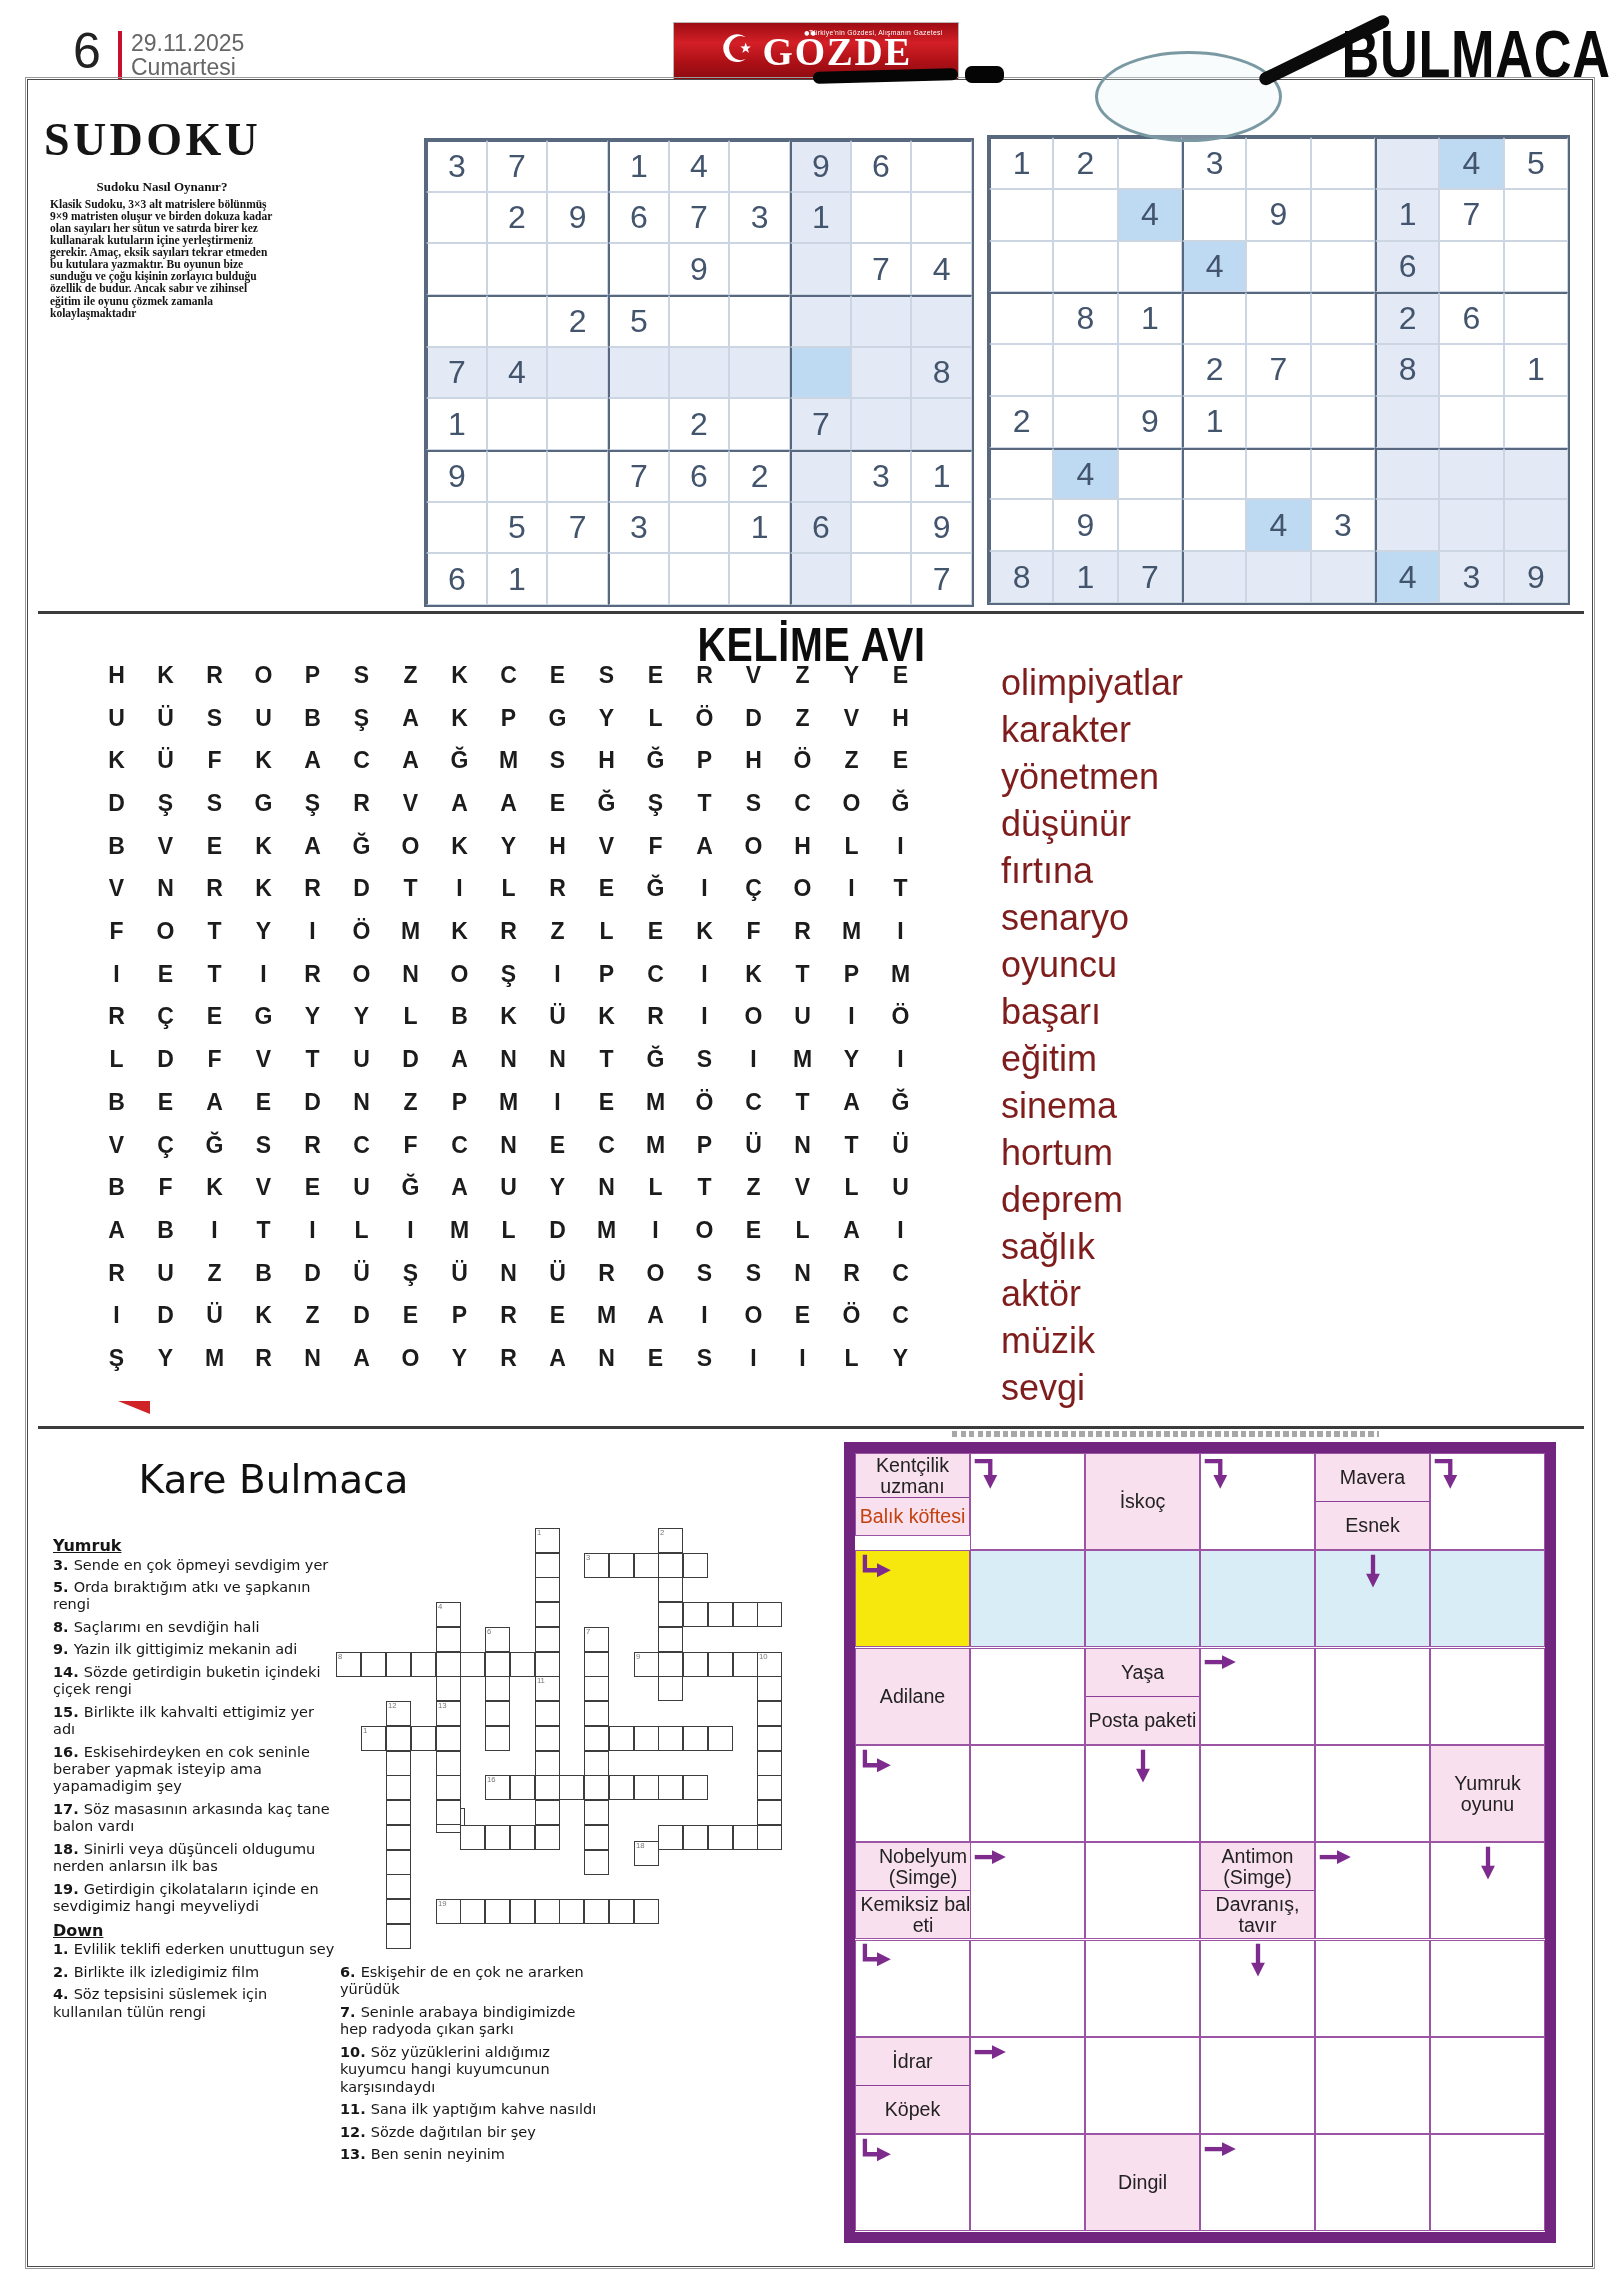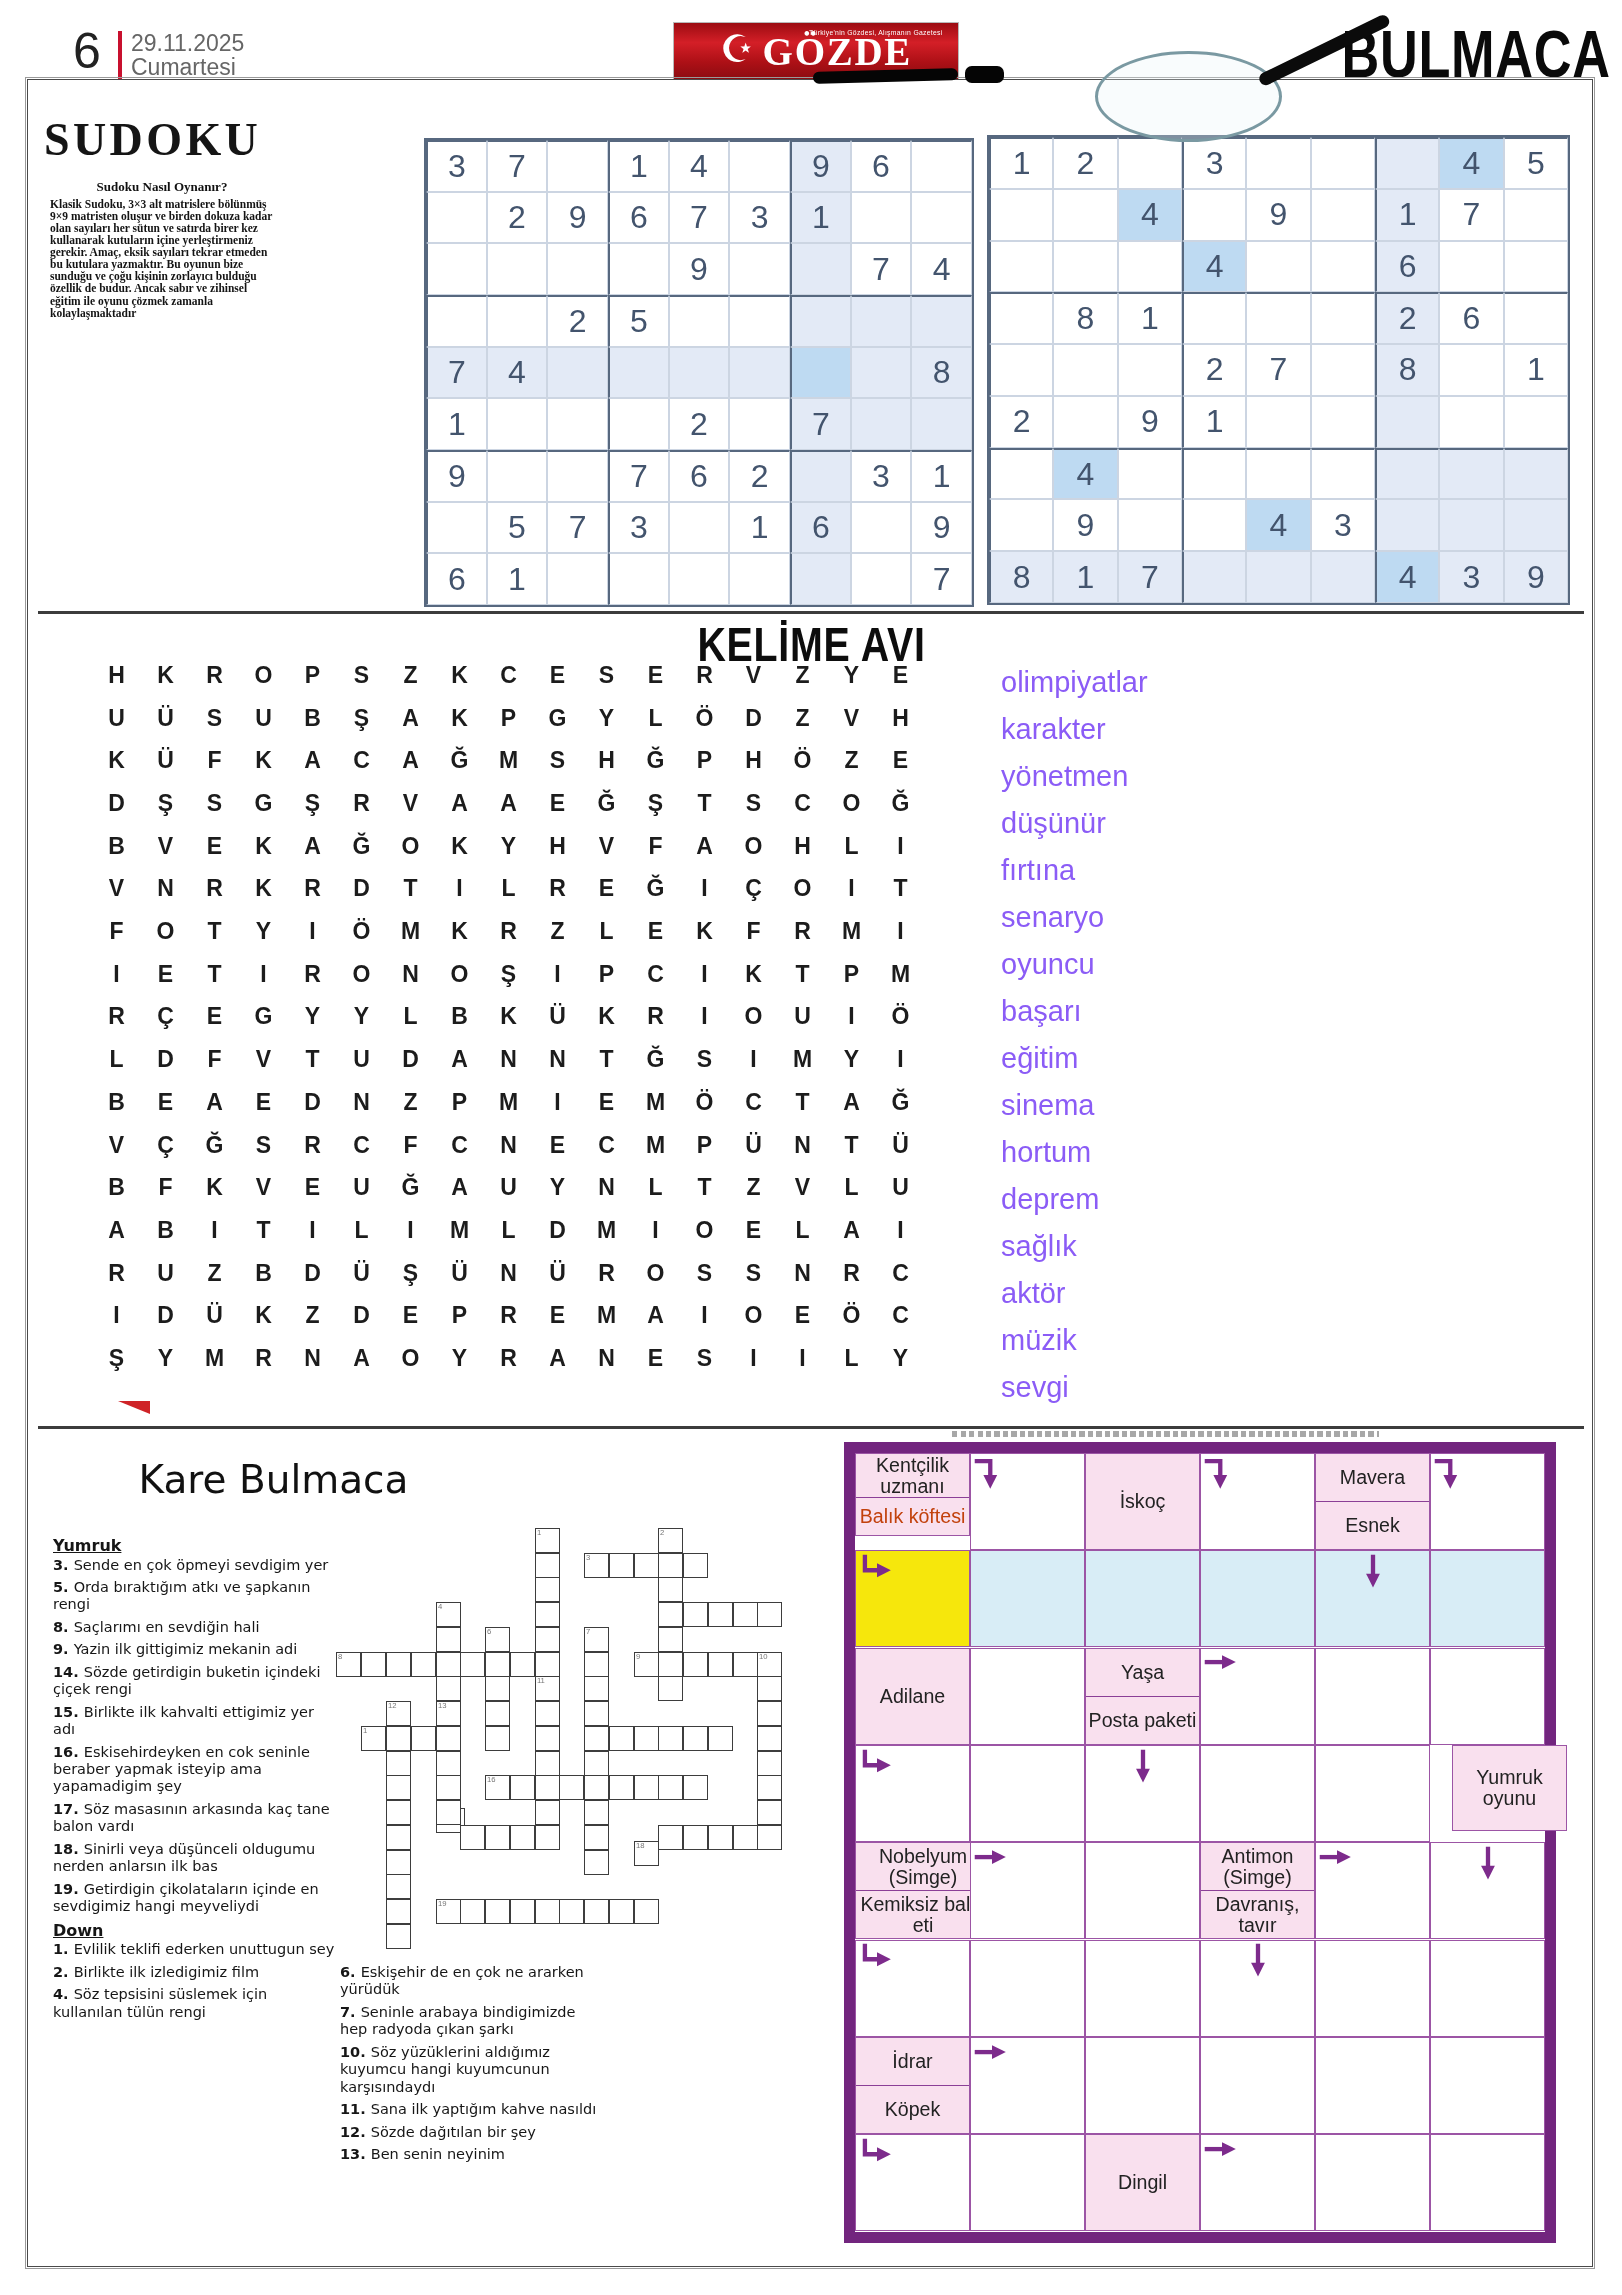--- a/index.html
+++ b/index.html
@@ -49,21 +49,21 @@
         background:rgba(232,244,247,.28);}
   #magnifier-handle{left:1260px;top:75px;width:143px;height:13px;background:#0b0b0b;border-radius:6.8px;
         transform:rotate(-26deg);transform-origin:left center;}
 
   
   #ws-title{left:393px;top:617px;width:837px;text-align:center;font-size:48px;font-weight:900;
         transform:scaleX(.82);letter-spacing:0.9px;color:#0d0d0d;}
   #ws-grid{left:92px;top:654px;width:833px;height:726px;display:grid;
         grid-template-columns:repeat(17,1fr);grid-template-rows:repeat(17,1fr);}
   .ws-letter{display:flex;align-items:center;justify-content:center;font-size:23px;font-weight:700;color:#1c1c1c;}
-  .ws-words{list-style:none;margin:0;padding:0;font-size:29px;font-weight:500;color:#8b5cf6;}
+  .ws-words{list-style:none;margin:0;padding:0;font-size:36px;font-weight:500;color:#7f1d1d;}
   #ws-words-1{left:1001px;top:659px;line-height:47px;}
   #ws-words-2{left:1351px;top:666px;line-height:52px;}
   #ws-flag{left:118px;top:1401px;width:0;height:0;border-top:13.7px solid #cf2327;border-left:32px solid transparent;}
 
   
   #kare-title{left:111px;top:1457px;width:325px;text-align:center;font-size:39px;color:#111;
         font-family:"DejaVu Sans",sans-serif;}
   .clue-col{font-size:14.5px;line-height:1.2;color:#161616;font-family:"DejaVu Sans",sans-serif;}
   #kare-clues-1{left:53px;top:1534px;width:282px;}
   #kare-clues-2{left:340px;top:1964px;width:258px;}
@@ -817,21 +817,21 @@
         <div class="half">Posta paketi</div>
       </div>
       <div class="ap-cell" style="left: 345px; top: 195px; width: 115px; height: 97px;"></div>
       <div class="ap-cell" style="left: 460px; top: 195px; width: 115px; height: 97px;"></div>
       <div class="ap-cell" style="left: 575px; top: 195px; width: 115px; height: 97px;"></div>
       <div class="ap-cell" style="left: 0px; top: 292px; width: 115px; height: 97px;"></div>
       <div class="ap-cell" style="left: 115px; top: 292px; width: 115px; height: 97px;"></div>
       <div class="ap-cell" style="left: 230px; top: 292px; width: 115px; height: 97px;"></div>
       <div class="ap-cell" style="left: 345px; top: 292px; width: 115px; height: 97px;"></div>
       <div class="ap-cell" style="left: 460px; top: 292px; width: 115px; height: 97px;"></div>
-      <div class="ap-cell ap-clue" style="left: 597px; top: 292px; width: 115px; height: 86px;">
+      <div class="ap-cell ap-clue" style="left: 575px; top: 292px; width: 115px; height: 97px;">
         <div class="half">Yumruk oyunu</div>
       </div>
       <div class="ap-cell ap-clue" style="left: 0px; top: 389px; width: 136px; height: 97px;">
         <div class="half split-top">Nobelyum (Simge)</div>
         <div class="half">Kemiksiz balık eti</div>
       </div>
       <div class="ap-cell" style="left: 115px; top: 389px; width: 115px; height: 97px;"></div>
       <div class="ap-cell" style="left: 230px; top: 389px; width: 115px; height: 97px;"></div>
       <div class="ap-cell ap-clue" style="left: 345px; top: 389px; width: 115px; height: 97px;">
         <div class="half split-top">Antimon (Simge)</div>

